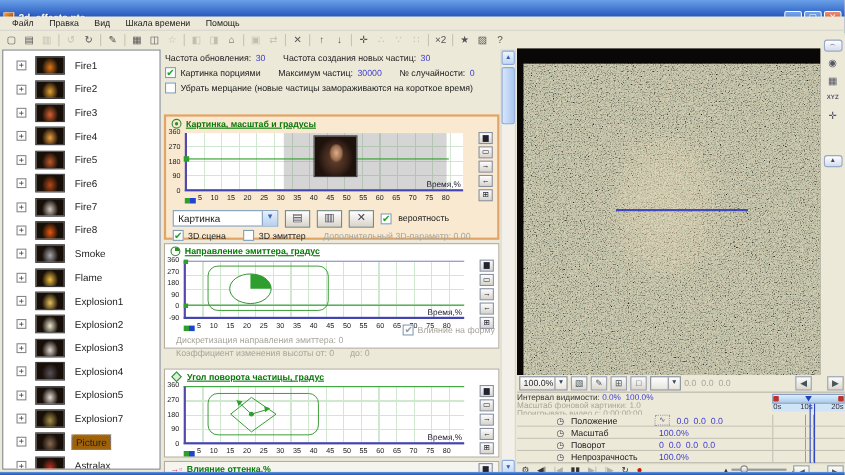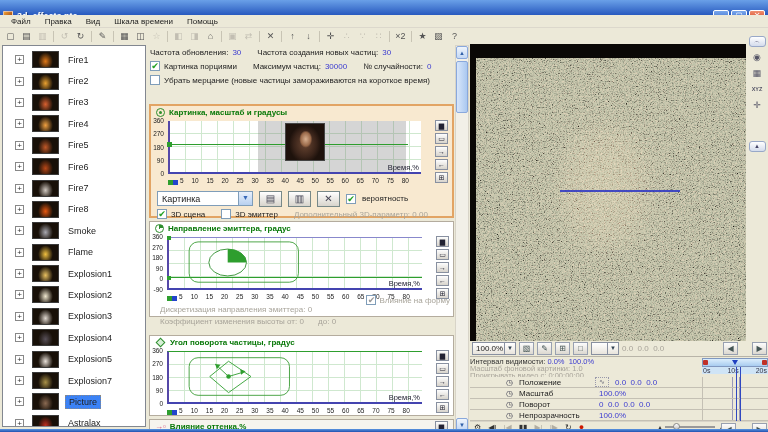--- a/index.html
+++ b/index.html
@@ -22,39 +22,39 @@
 .tbi.dim{color:#c2beb2}
 .tbi.sep{width:5px;position:relative}
 .tbi.sep::after{content:"";position:absolute;left:2px;top:1px;bottom:1px;width:1px;background:#c8c4b4}
 
 
 .tree{position:absolute;left:2px;top:45px;width:144px;height:382px;background:#fff;border:1px solid #828790;overflow:hidden;padding-top:3px}
 .titem{height:21.4px;display:flex;align-items:center;padding-left:12px}
 .texp{width:9px;height:9px;border:1px solid #888;background:#fff;color:#333;font-size:8px;line-height:7px;text-align:center;margin-right:8px;flex:none}
 .tthumb{width:27px;height:17px;background:radial-gradient(9px 11px at 50% 62%,var(--thumb,#c06020) 0%,#181008 82%);border:1px solid #3a3a3a;margin-right:6px;flex:none}
 .tlabel{font-size:9px;padding:1px 3px;white-space:nowrap}
-.titem.sel .tlabel{background:#3b82f6;border:1px dotted #888}
+.titem.sel .tlabel{background:#a16207;border:1px dotted #888}
 
 
 .params{position:absolute;left:150px;top:45px;width:303px}
 .pline{height:14px;display:flex;align-items:center;gap:4px;white-space:nowrap}
 .sp{margin-left:12px}
 .val{color:#3b3bd0}
 .cb{width:10px;height:10px;border:1px solid #7f9db9;background:#fff;display:inline-flex;align-items:center;justify-content:center;color:#21a121;font-size:9px;flex:none}
 .cb.off{color:transparent}
 .cb.gray{color:#9a9a9a}
 
 
 .pan{position:absolute;left:149px;width:305px;background:#fff;border:1px solid #b4ac9e}
 #pan1{top:104px;height:114px;background:#f8e9d0;border:2px solid #e2a464}
 #pan2{top:221px;height:96px}
 #pan3{top:335px;height:81px}
 #pan4{top:419px;height:13px;background:#f6f4ee}
 .hdr{display:flex;align-items:center;gap:4px;padding:1px 5px;height:13px}
-.htitle{color:#087808;font-weight:bold}
+.htitle{color:#087808;text-decoration:underline;font-weight:bold}
 .hradio{width:9px;height:9px;border-radius:50%;border:1px solid #2e8e2e;position:relative;flex:none}
 .hradio::after{content:"";position:absolute;left:2px;top:2px;width:3px;height:3px;border-radius:50%;background:#2e8e2e}
 .hpie{width:9px;height:9px;border-radius:50%;border:1px solid #2e8e2e;background:conic-gradient(#2e8e2e 0 25%,#fff 25% 100%);flex:none}
 .hdia{width:7px;height:7px;border:1px solid #2e8e2e;transform:rotate(45deg);background:#d8f0d8;flex:none;margin:0 2px}
 .hhue{color:#d04878;font-size:8px;font-weight:bold;flex:none}
 .btncol{position:absolute;right:3px;top:14px;width:14px;display:flex;flex-direction:column;gap:2px}
 .gb{width:13px;height:11px;border:1px solid #8890a0;background:linear-gradient(#fdfdfd,#d8d4cc);font-size:7px;line-height:9px;text-align:center;color:#223}
 
 
 .graphwrap{position:relative;height:68px}

